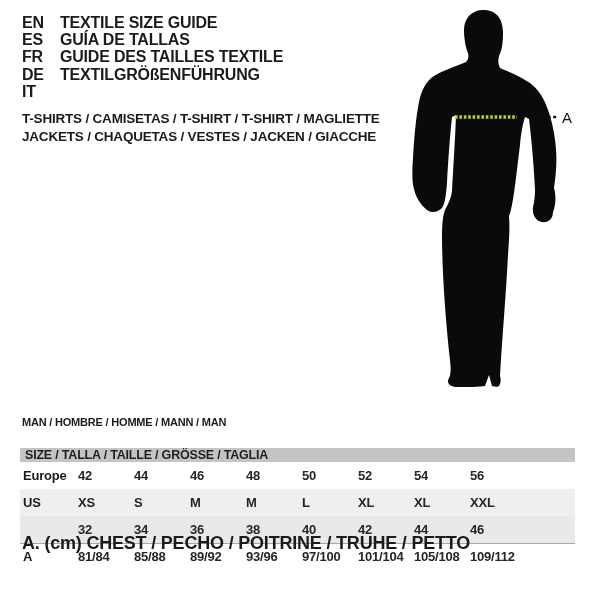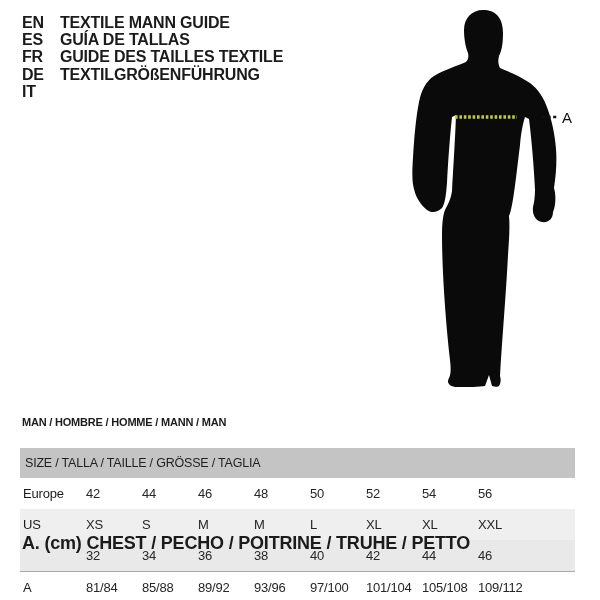--- a/index.html
+++ b/index.html
@@ -19,24 +19,24 @@
   
   .figure{position:absolute;left:400px;top:5px;width:180px;height:390px;}
 
   
   .section-title{position:absolute;left:22px;top:416px;font-size:11px;font-weight:bold;
                  letter-spacing:-0.2px;white-space:nowrap;}
 
   
   .size-table{position:absolute;left:20px;top:448px;width:555px;border-collapse:collapse;
               table-layout:fixed;font-size:13px;letter-spacing:-0.2px;}
-  .size-table th,.size-table td{padding:8px;font-weight:normal;}
+  .size-table th,.size-table td{padding:0;font-weight:bold;}
   .size-table thead th{background:#c4c4c4;text-align:left;height:14px;font-size:12.5px;
                        padding-left:5px;color:#1f1f1f;}
-  .size-table tbody tr{height:18px;}
+  .size-table tbody tr{height:27px;}
   .size-table tbody th{text-align:left;padding-left:3px;color:#1b1b1b;}
   .size-table tbody td{color:#262626;}
   .row-europe{background:#ffffff;}
   .row-us{background:#efefef;}
   .row-blank{background:#e9e9e9;}
   .row-a{background:#ffffff;}
   .row-a th,.row-a td{border-top:1px solid #a8a8a8;}
   .c-label{width:58px;} .c-val{width:56px;} .c-spacer{width:49px;}
 
   
@@ -44,39 +44,43 @@
             letter-spacing:-0.2px;white-space:nowrap;}
 </style>
 </head>
 <body>
 
 <div id="page">
 
   <div class="lang-list">
     <div class="lang-row">
       <span class="lang-code">EN</span>
-      <span class="lang-label">TEXTILE MANN GUIDE</span>
+      <span class="lang-label">TEXTILE SIZE GUIDE</span>
     </div>
     <div class="lang-row">
       <span class="lang-code">ES</span>
       <span class="lang-label">GUÍA DE TALLAS</span>
     </div>
     <div class="lang-row">
       <span class="lang-code">FR</span>
       <span class="lang-label">GUIDE DES TAILLES TEXTILE</span>
     </div>
     <div class="lang-row">
       <span class="lang-code">DE</span>
       <span class="lang-label">TEXTILGRÖßENFÜHRUNG</span>
     </div>
     <div class="lang-row">
       <span class="lang-code">IT</span>
     </div>
   </div>
 
+  <div class="categories">
+    <div>T-SHIRTS / CAMISETAS / T-SHIRT / T-SHIRT / MAGLIETTE</div>
+    <div>JACKETS / CHAQUETAS / VESTES / JACKEN / GIACCHE</div>
+  </div>
 
   <svg class="figure" viewBox="0 0 180 390" xmlns="http://www.w3.org/2000/svg">
     <path fill="#0a0a0a" d="
       M 83 5
       C 72 5 64 13 64 25
       C 64 35 66 43 68 48
       C 69 52 68 55 66 57
       C 57 61 44 65 34 71
       C 26 76 21 86 19 97
       C 16 112 14 133 13 153

